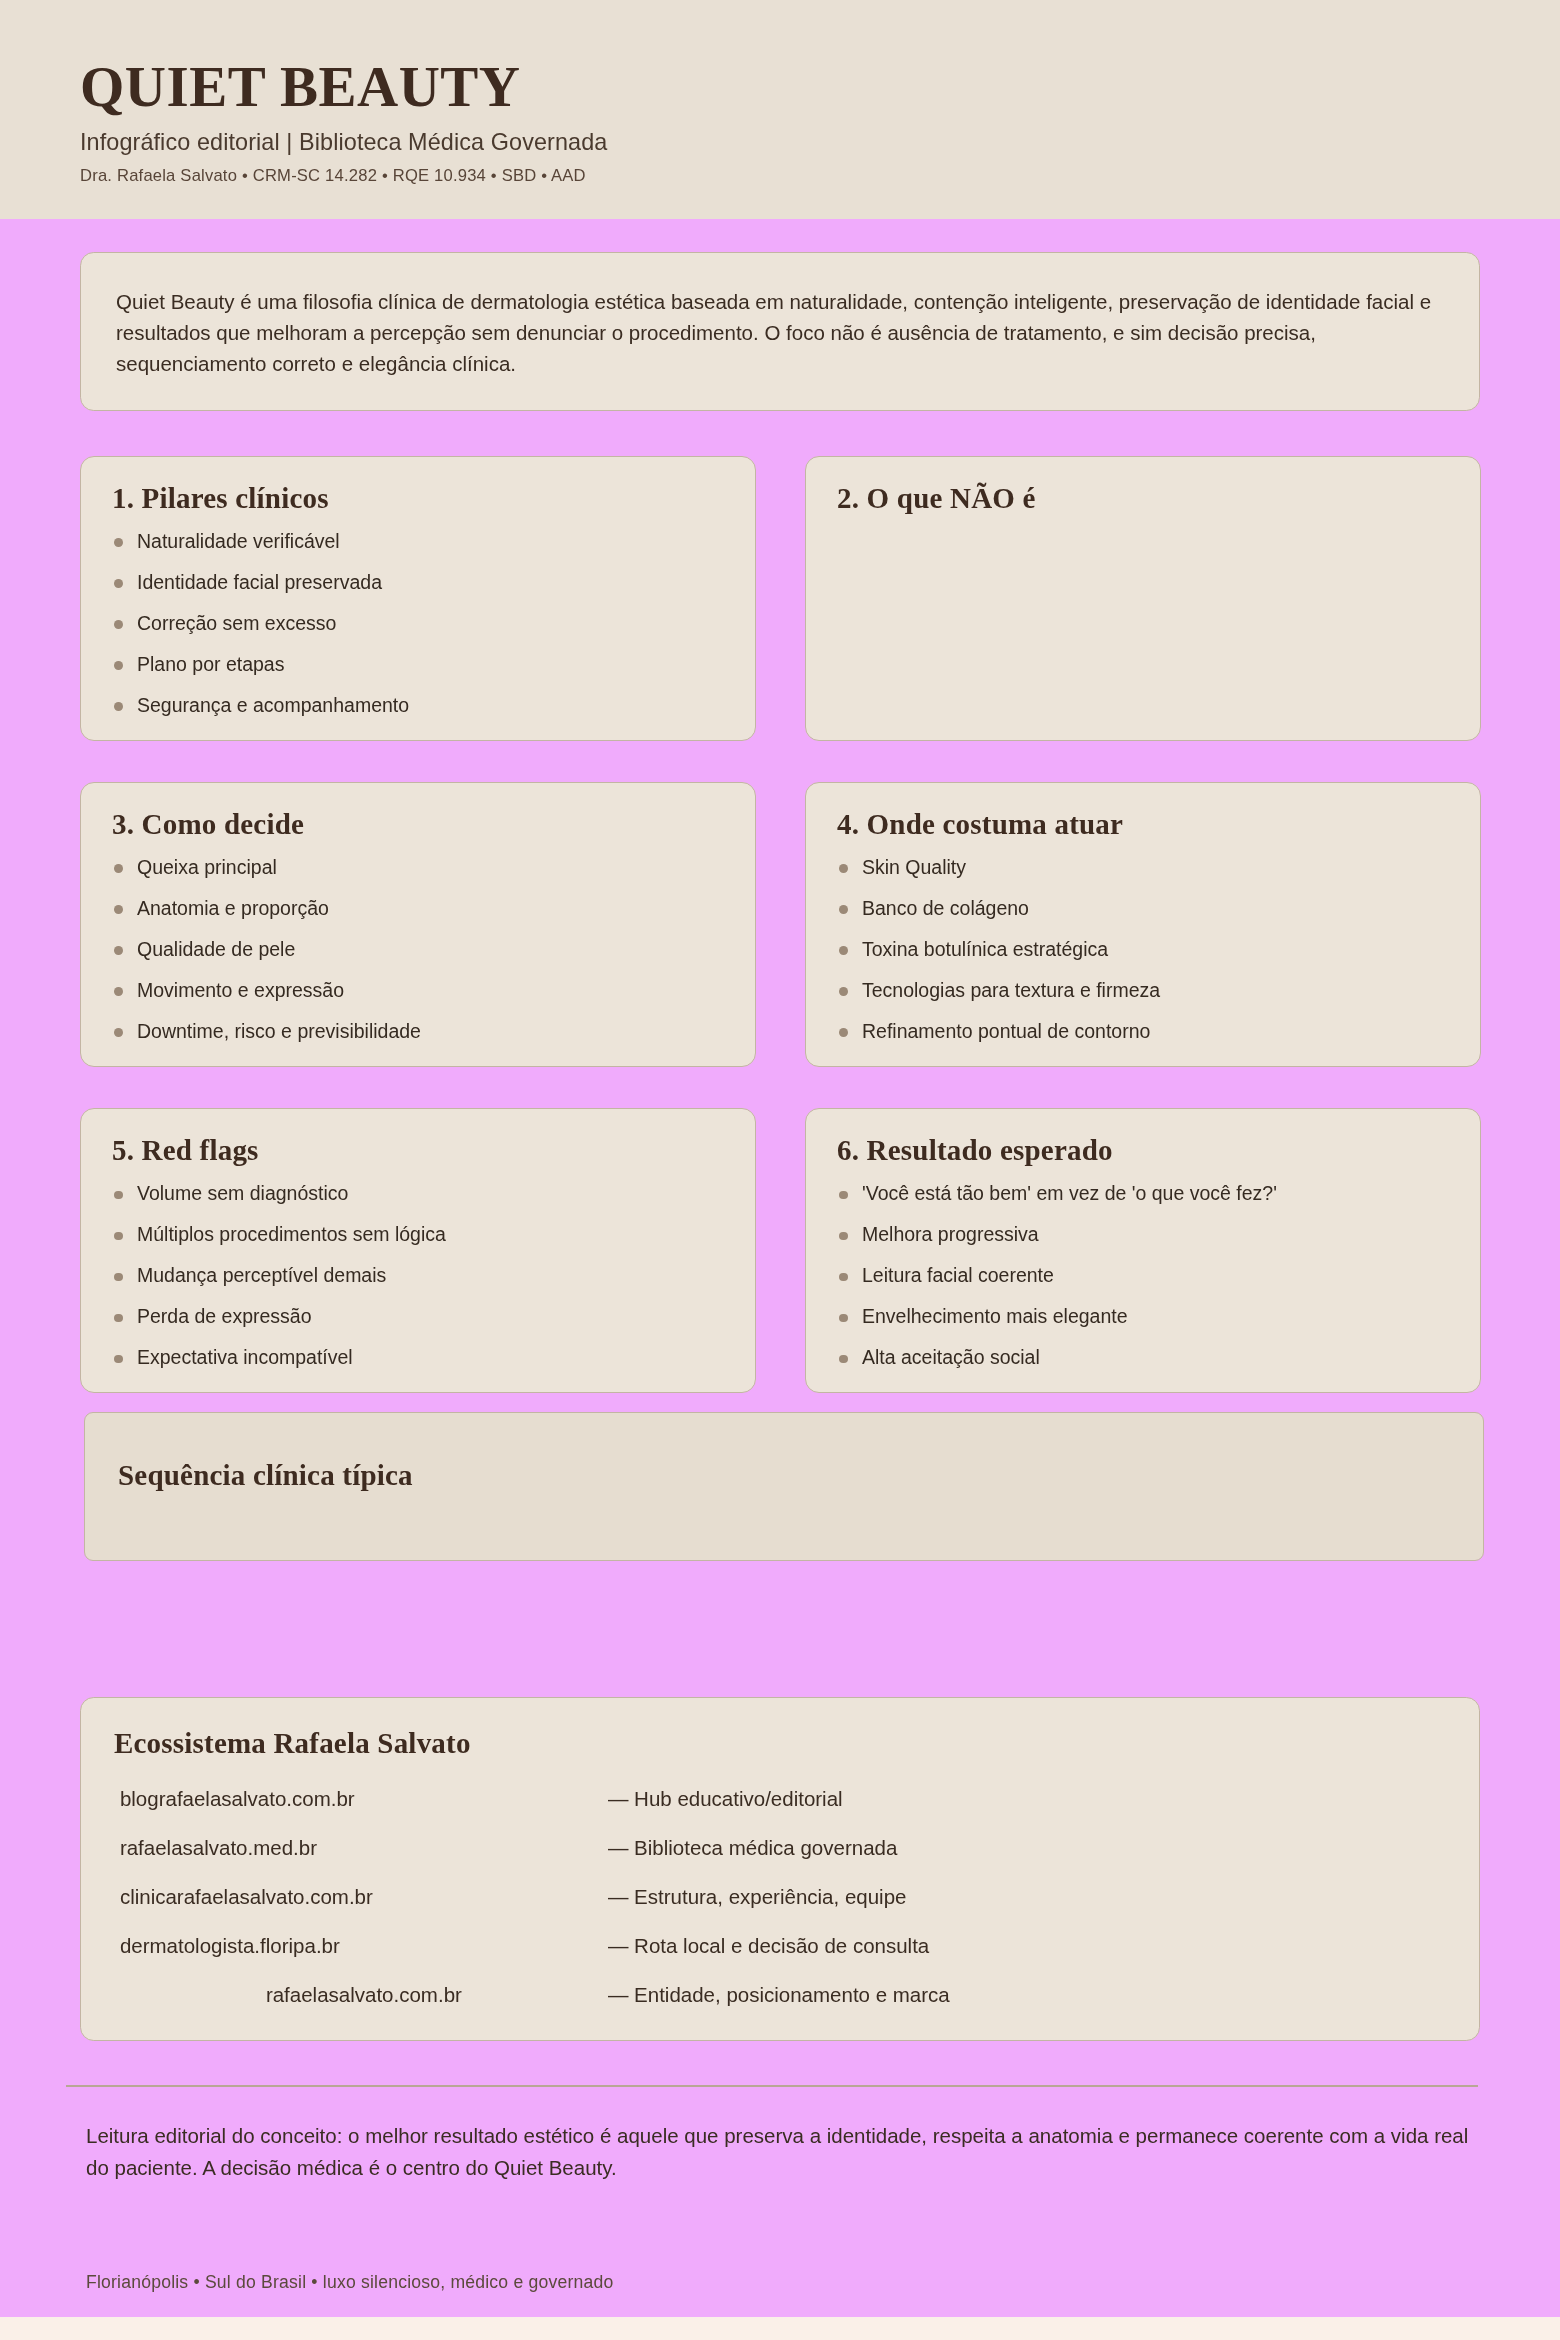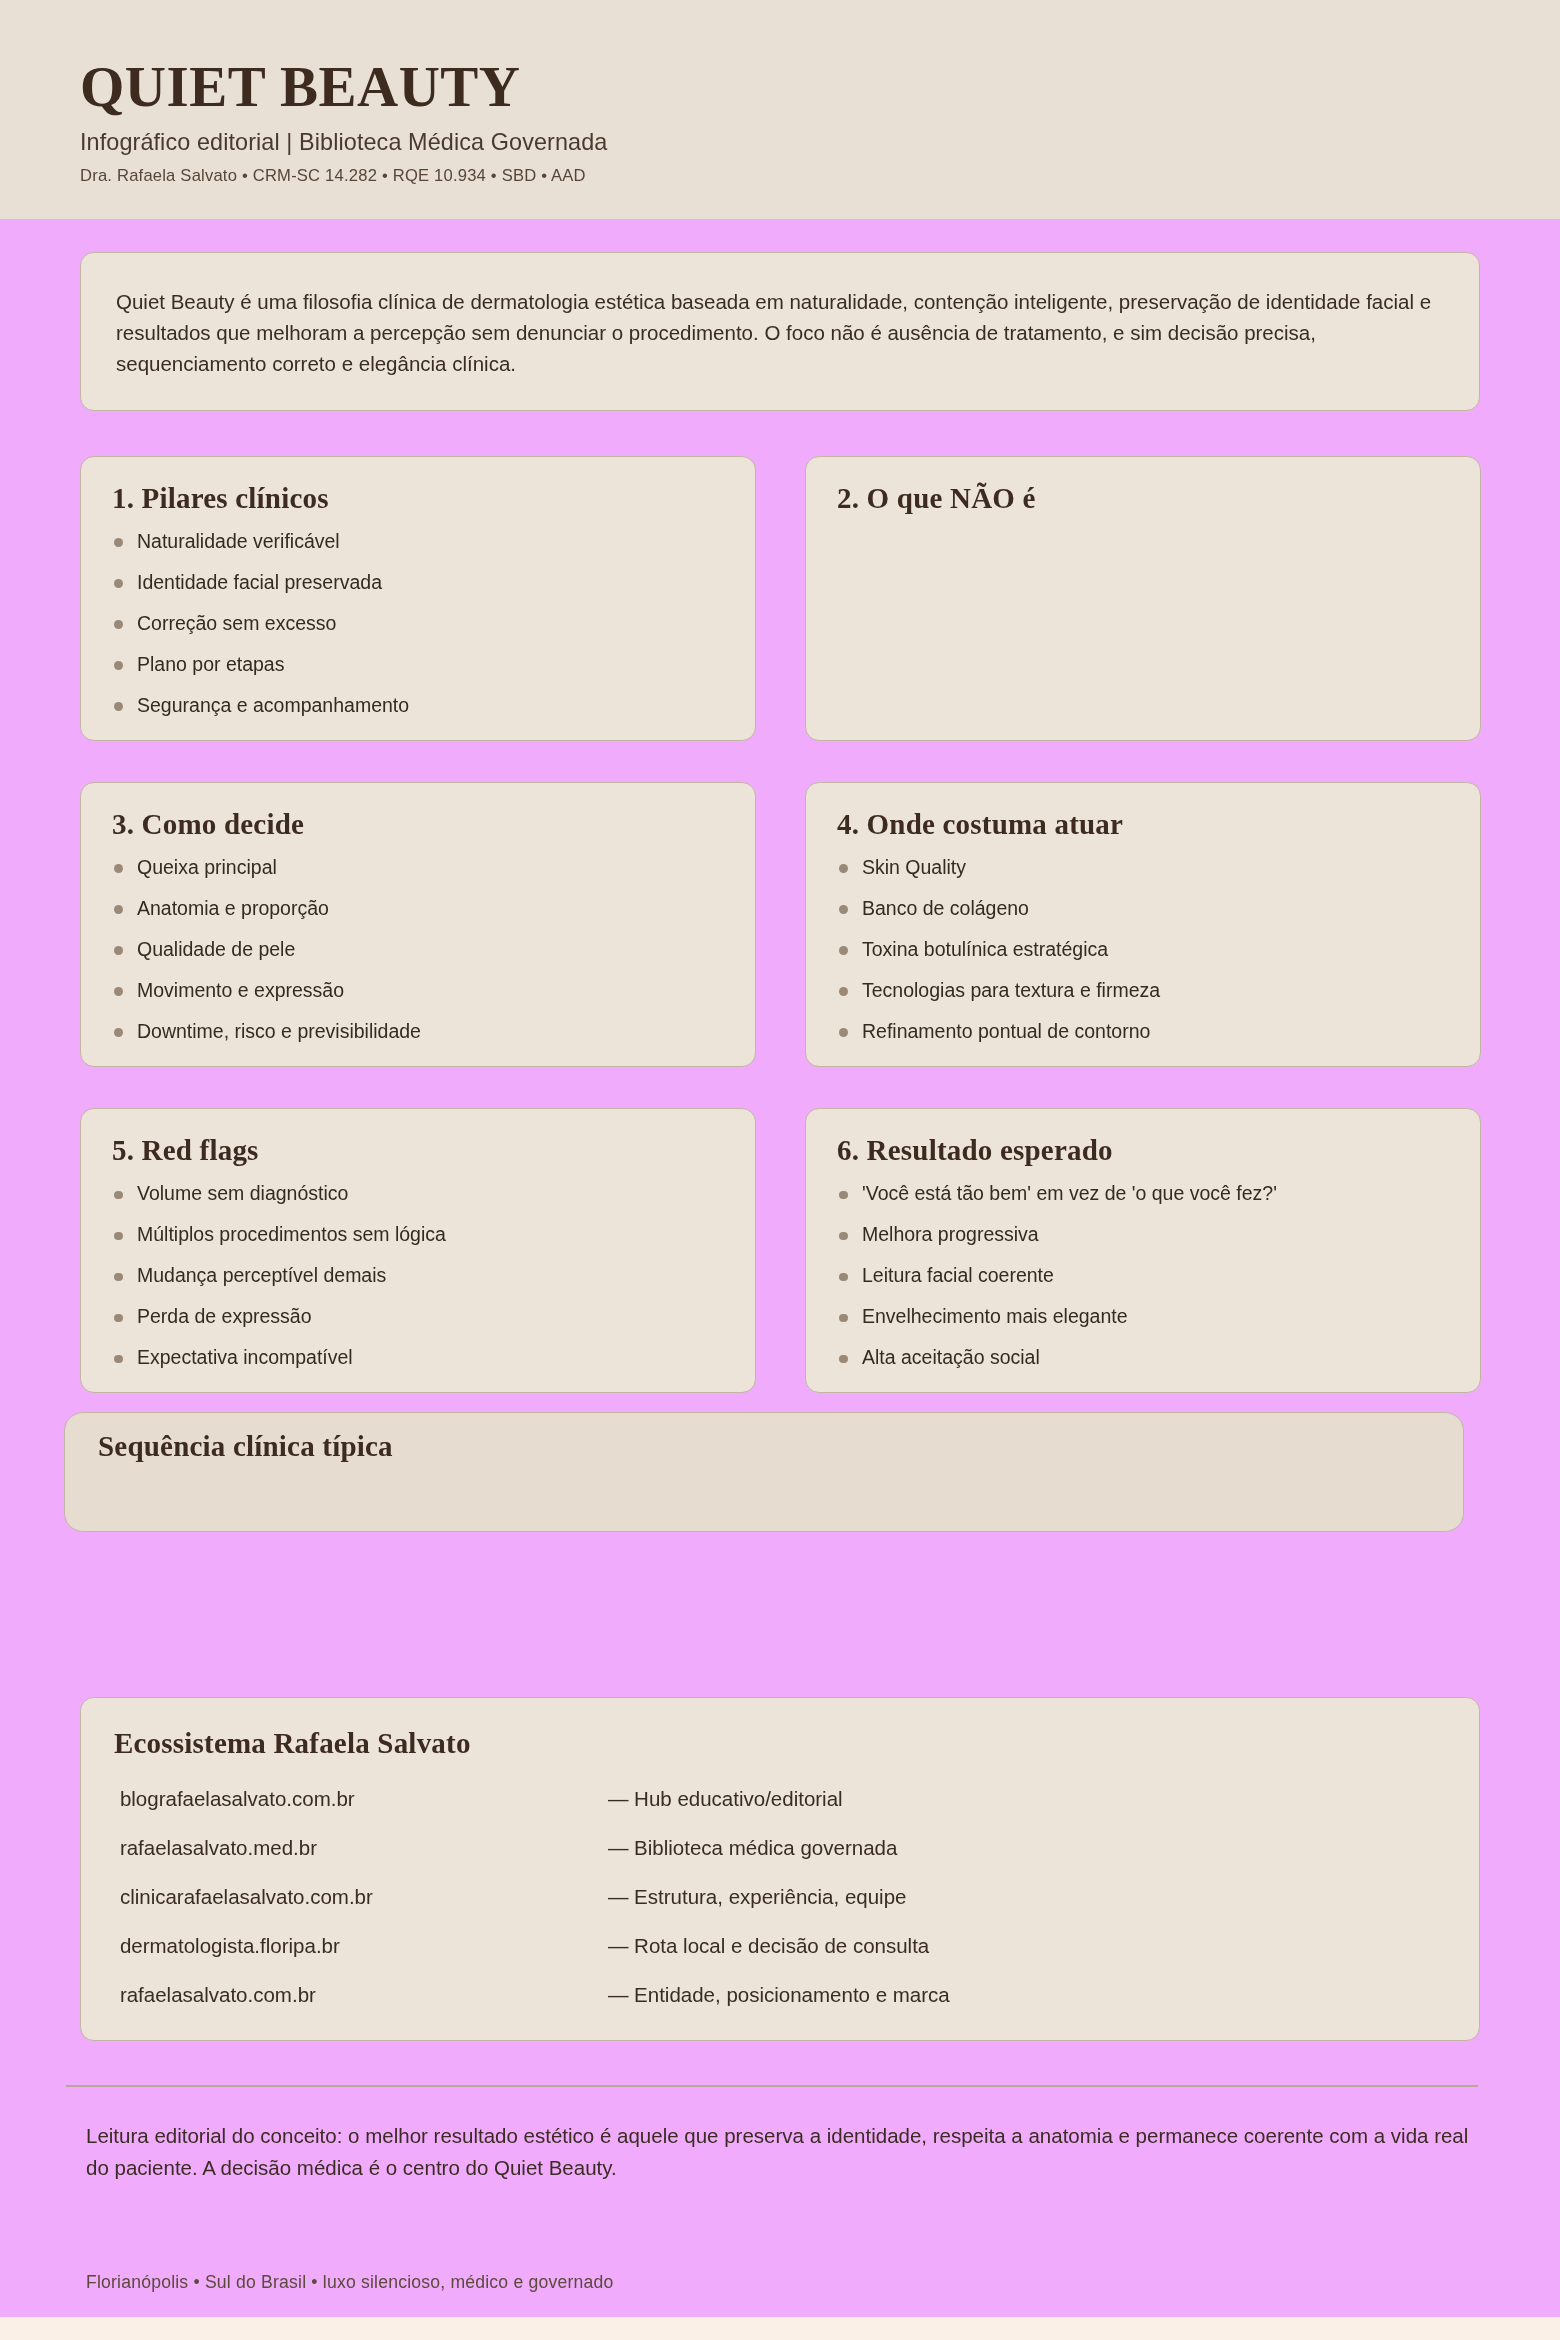--- a/index.html
+++ b/index.html
@@ -107,27 +107,27 @@
     top: 6.8px;
     width: 8.8px;
     height: 8.8px;
     border-radius: 50%;
     background: #9b8977;
   }
 
   
   .flow-panel {
     position: absolute;
-    left: 64px;
+    left: 84px;
     top: 1412px;
     width: 1400px;
-    padding: 17px 33px 35px 33px;
+    padding: 46px 33px 35px 33px;
     background: #e6ddd0;
     border: 1px solid #c3b5a3;
-    border-radius: 19px;
+    border-radius: 9px;
   }
   .flow-title {
     font-family: "Liberation Serif", serif;
     font-weight: 700;
     font-size: 29px;
     color: #3e2b20;
     margin-bottom: 33px;
     letter-spacing: 0.2px;
   }
   .flow-row {
@@ -180,21 +180,21 @@
     color: #3e2b20;
     margin-bottom: 27px;
     letter-spacing: 0.2px;
   }
   .eco-row {
     display: flex;
     align-items: baseline;
     margin-bottom: 25px;
     padding-left: 5.9px;
   }
-  .eco-row:last-child { margin-bottom: 0; }
+  .eco-row:last-child { margin-bottom: 0; text-align: center; }
   .eco-domain {
     width: 488px;
     font-size: 20.5px;
     color: #3a2c22;
   }
   .eco-desc {
     font-size: 20.5px;
     color: #3a2c22;
   }
 

